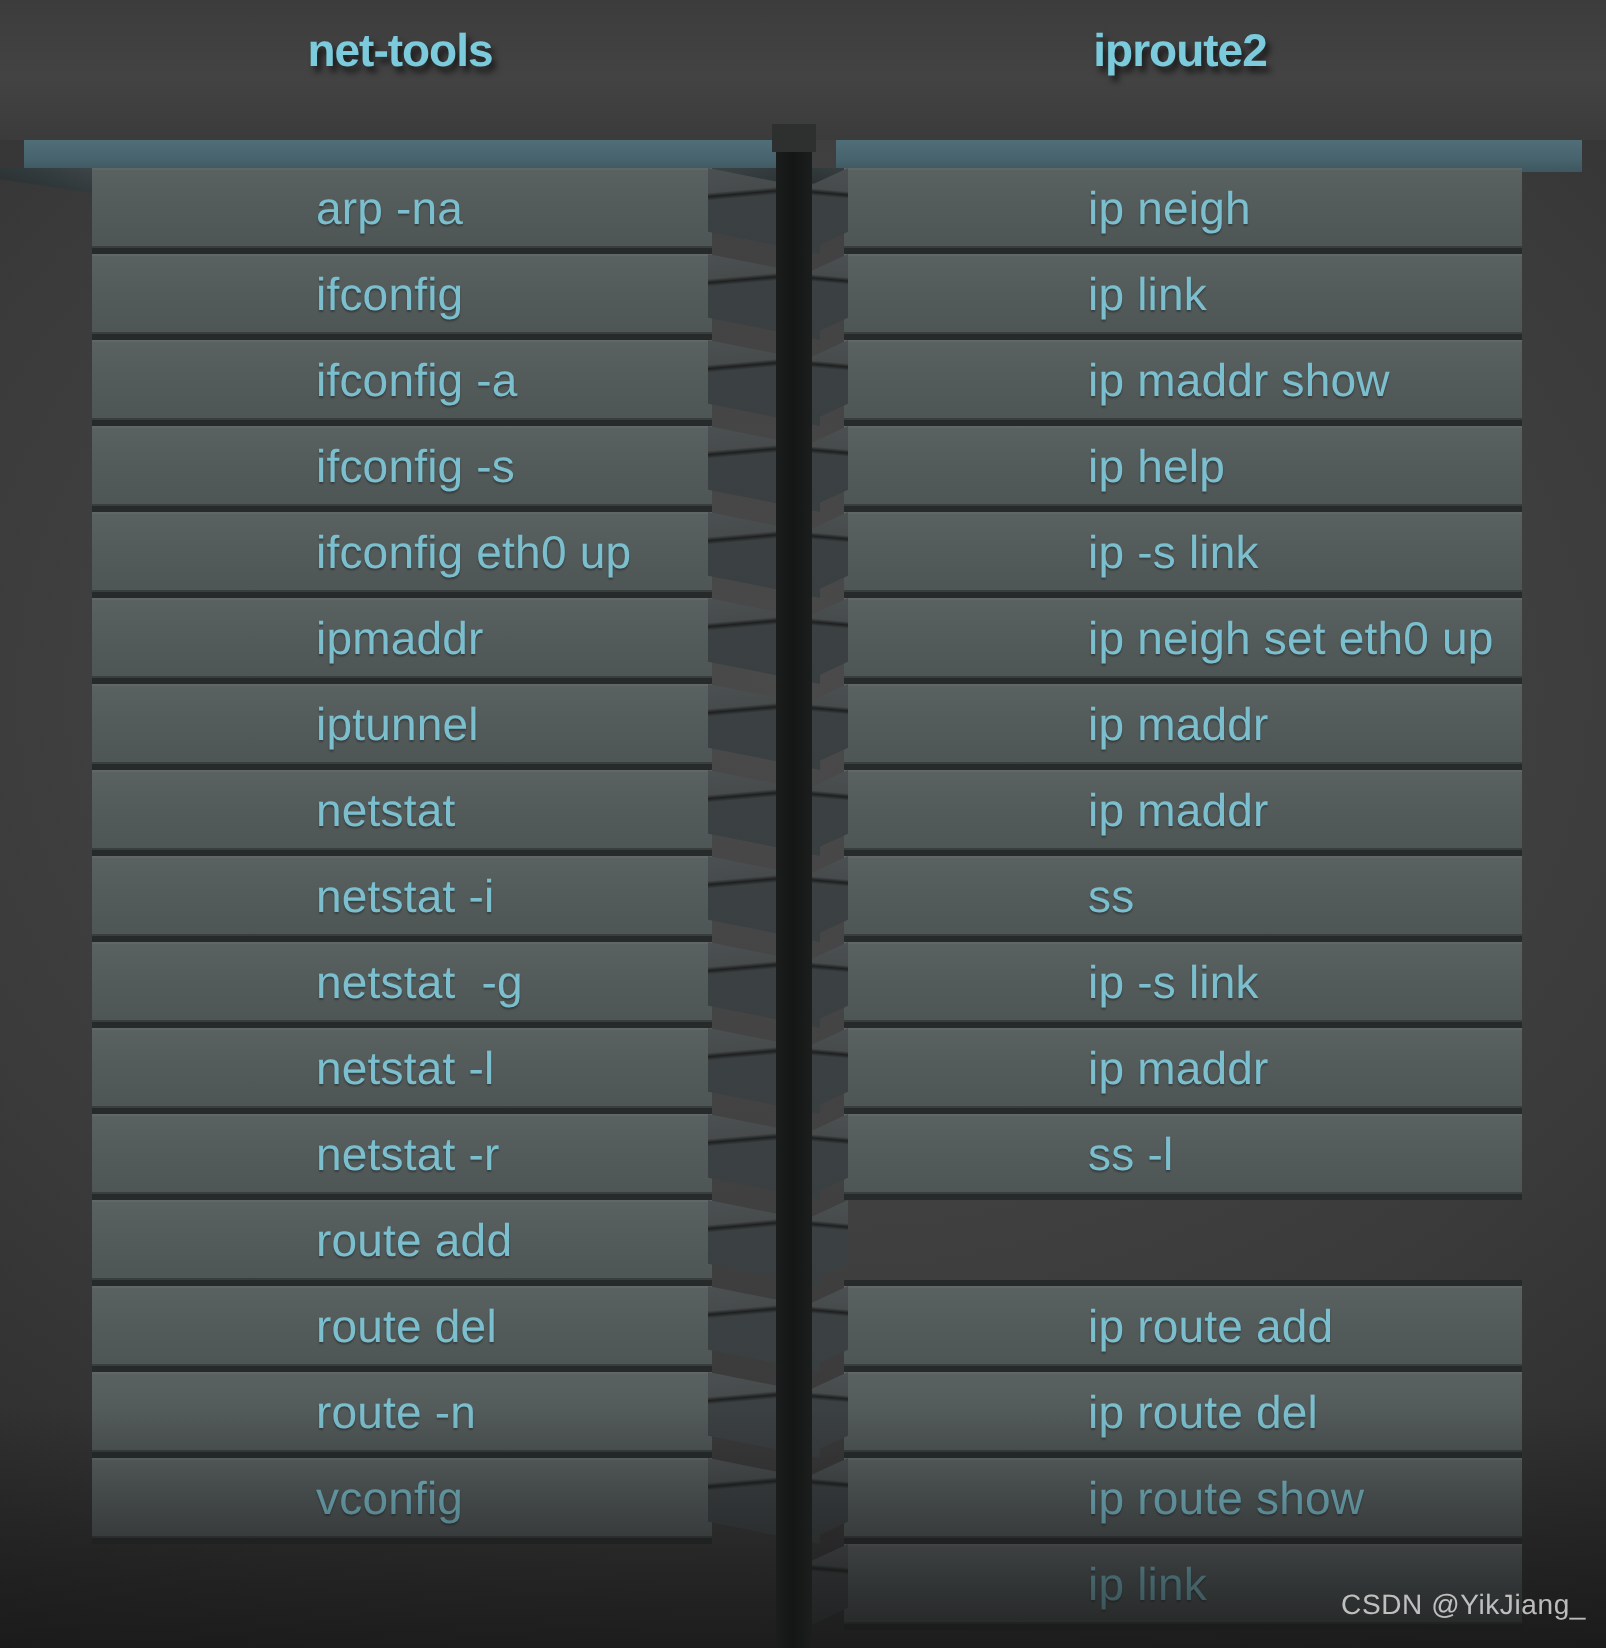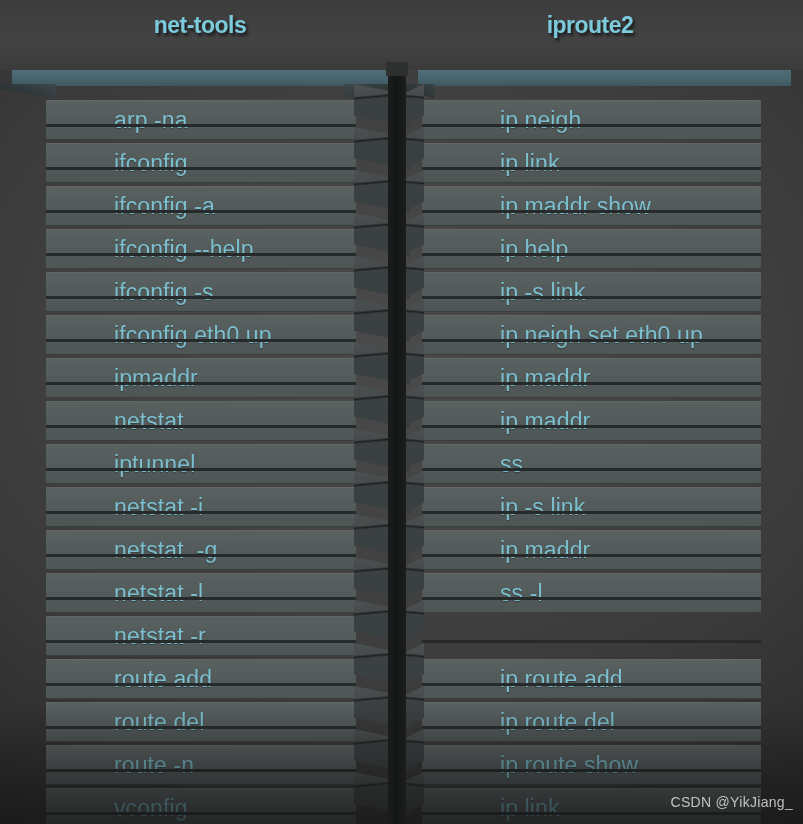--- a/index.html
+++ b/index.html
@@ -123,27 +123,28 @@
     position: absolute;
     top: 14px;
     left: 0; right: 0;
   }
   .row {
     position: relative;
     height: 43px;
   }
   .row-face {
     position: absolute;
-    top: 16px;
+    top: 0;
     height: 40px;
     background: linear-gradient(180deg, #5a6161 0%, #545b5b 45%, #4e5555 100%);
     box-shadow: inset 0 1px 0 rgba(255,255,255,0.045),
                 inset 0 -1px 0 rgba(0,0,0,0.28);
     display: flex;
     align-items: center;
+    padding-left: 44px;
   }
   .stack.left  .row-face { left: 46px;  right: 54px; }
   .stack.right .row-face { left: 22px;  right: 42px; }
 
   .row-gap {
     position: absolute;
     bottom: 0;
     height: 3px;
     background: #262a2a;
   }
@@ -253,27 +254,20 @@
         </div>
         <div class="row">
           <div class="row-face">
             <span class="row-label">ifconfig -a</span>
           </div>
           <div class="row-gap"></div>
           <div class="chev"></div>
         </div>
         <div class="row">
           <div class="row-face">
-            <span class="row-label">ifconfig --help</span>
-          </div>
-          <div class="row-gap"></div>
-          <div class="chev"></div>
-        </div>
-        <div class="row">
-          <div class="row-face">
             <span class="row-label">ifconfig -s</span>
           </div>
           <div class="row-gap"></div>
           <div class="chev"></div>
         </div>
         <div class="row">
           <div class="row-face">
             <span class="row-label">ifconfig eth0 up</span>
           </div>
           <div class="row-gap"></div>
@@ -281,28 +275,28 @@
         </div>
         <div class="row">
           <div class="row-face">
             <span class="row-label">ipmaddr</span>
           </div>
           <div class="row-gap"></div>
           <div class="chev"></div>
         </div>
         <div class="row">
           <div class="row-face">
+            <span class="row-label">iptunnel</span>
+          </div>
+          <div class="row-gap"></div>
+          <div class="chev"></div>
+        </div>
+        <div class="row">
+          <div class="row-face">
             <span class="row-label">netstat</span>
-          </div>
-          <div class="row-gap"></div>
-          <div class="chev"></div>
-        </div>
-        <div class="row">
-          <div class="row-face">
-            <span class="row-label">iptunnel</span>
           </div>
           <div class="row-gap"></div>
           <div class="chev"></div>
         </div>
         <div class="row">
           <div class="row-face">
             <span class="row-label">netstat -i</span>
           </div>
           <div class="row-gap"></div>
           <div class="chev"></div>

